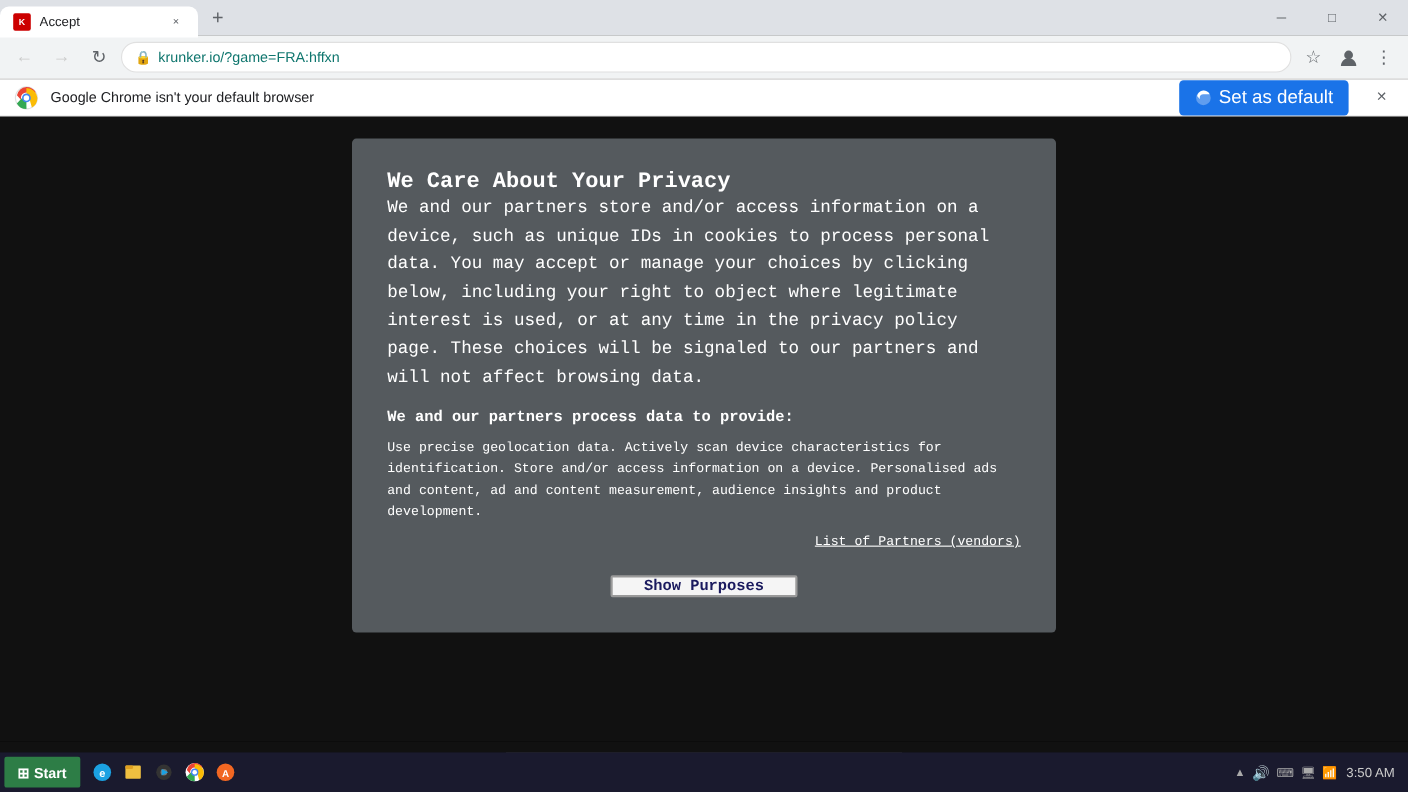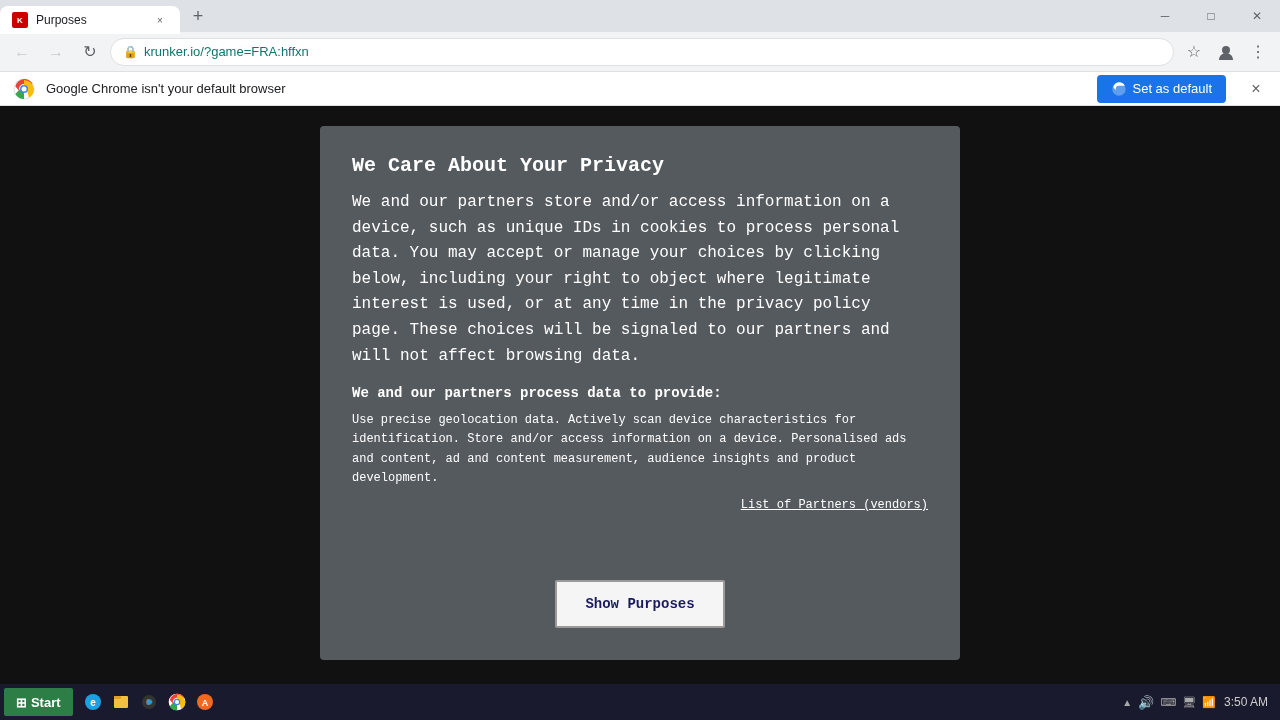--- a/index.html
+++ b/index.html
@@ -155,21 +155,21 @@
       font-size: 13px;
       color: #202124;
       flex: 1;
     }
     .set-default-btn {
       background: #1a73e8;
       color: #fff;
       border: none;
       border-radius: 4px;
       padding: 6px 14px;
-      font-size: 13px;
+      font-size: 17px;
       cursor: pointer;
       display: flex;
       align-items: center;
       gap: 6px;
     }
     .info-close {
       width: 24px;
       height: 24px;
       display: flex;
       align-items: center;
@@ -198,21 +198,21 @@
       padding: 28px 32px 32px;
       width: 640px;
       color: #fff;
       position: absolute;
       top: 20px;
     }
     .privacy-title {
       font-family: 'Courier New', monospace;
       font-weight: bold;
       font-size: 20px;
-      margin-bottom: 13px;
+      margin-bottom: 0;
       color: #fff;
     }
     .privacy-body {
       font-family: 'Courier New', monospace;
       font-size: 16px;
       line-height: 1.6;
       color: #fff;
       margin-bottom: 16px;
     }
     .privacy-subtitle {
@@ -238,32 +238,31 @@
       display: block;
       margin-bottom: 24px;
       text-align: right;
     }
     .modal-buttons {
       display: flex;
       gap: 16px;
       justify-content: center;
     }
     .modal-btn {
-      padding: 14px 28px;
+      padding: 0 28px;
       font-family: 'Courier New', monospace;
       font-size: 14px;
       font-weight: bold;
       cursor: pointer;
       border: 2px solid #9a9a9a;
       background: #f5f5f5;
       color: #1a1a5e;
       border-radius: 2px;
       min-width: 130px;
       text-align: center;
-      margin-top: 44px;
     }
 
     
     .bottom-area {
       width: 100%;
       background: #111;
       height: 90px;
       position: relative;
     }
     .bottom-box {
@@ -345,21 +344,21 @@
       font-weight: bold;
     }
   </style>
 </head>
 <body>
 
 <div class="title-bar">
   <div class="tab-strip">
     <div class="tab">
       <div class="krunker-favicon">K</div>
-      <span class="tab-title">Purposes</span>
+      <span class="tab-title">Accept</span>
       <div class="tab-close">×</div>
     </div>
     <div class="new-tab-btn">+</div>
   </div>
   <div class="window-controls">
     <div class="win-btn">─</div>
     <div class="win-btn">□</div>
     <div class="win-btn close">✕</div>
   </div>
 </div>

